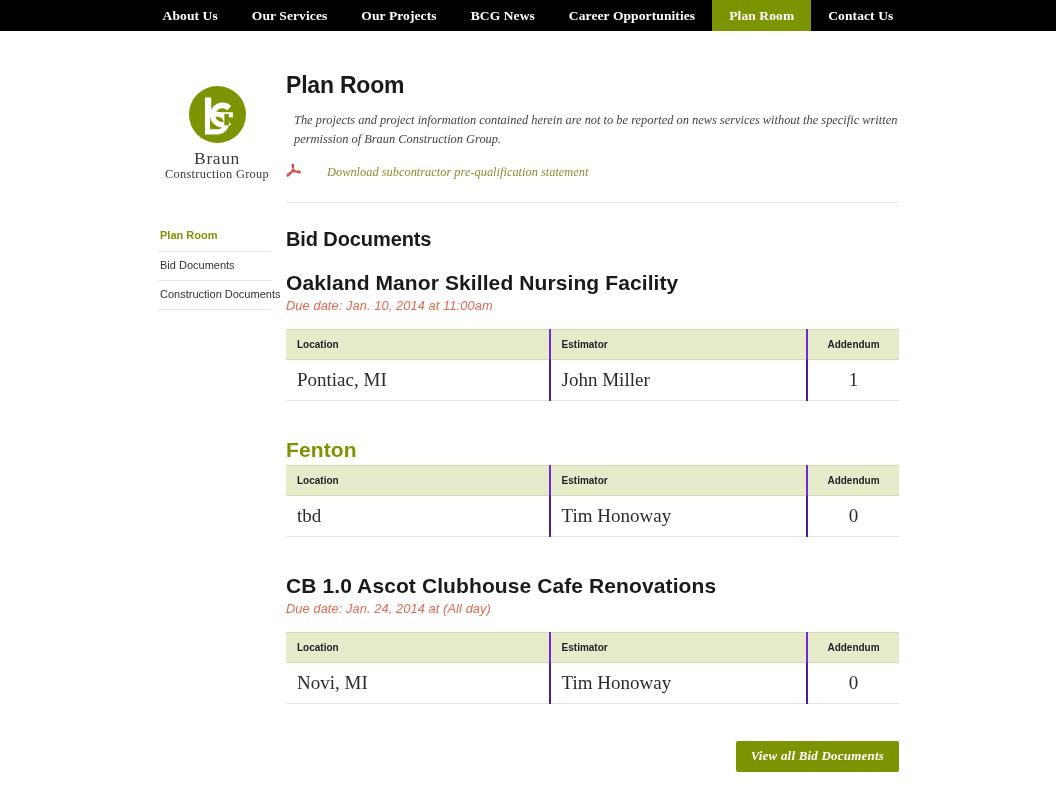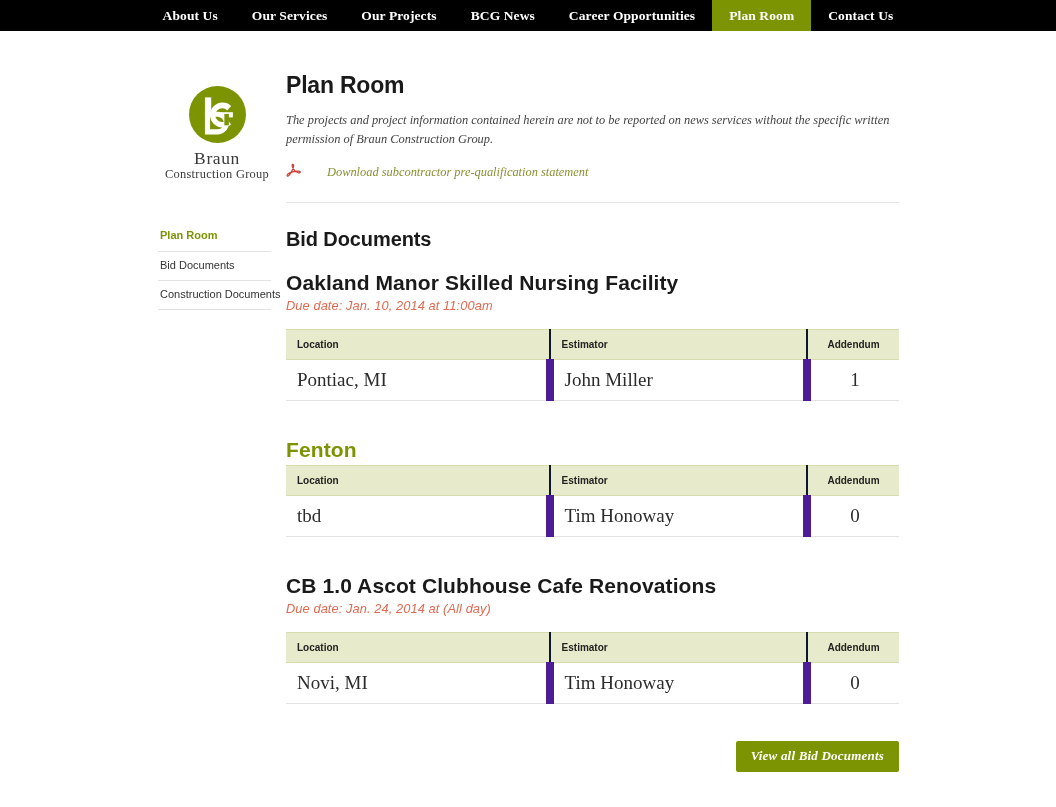--- a/index.html
+++ b/index.html
@@ -127,21 +127,21 @@
     font-weight: bold;
     color: #1a1a1a;
     letter-spacing: -0.2px;
   }
   .intro {
     font-family: "Liberation Serif", serif;
     font-style: italic;
     font-size: 12.4px;
     line-height: 1.52;
     color: #444444;
-    margin: 0 0 14px 0;
+    margin: 0 0 14px 8px;
     width: 613px;
   }
   .dl-row {
     display: flex;
     align-items: center;
     gap: 24px;
     margin-bottom: 20px;
   }
   .pdf-icon { width: 17px; height: 19px; display: block; flex: 0 0 17px; }
   .dl-link {
@@ -204,30 +204,30 @@
     text-align: left;
     padding: 9px 11px;
     border: 1px solid #d6dbb0;
     border-left: none;
     border-right: none;
     height: 16px;
   }
   table.bid-table th.col-add,
   table.bid-table td.col-add { text-align: center; }
   table.bid-table th.sep,
-  table.bid-table td.sep { border-left: 2px solid #0f172a; }
+  table.bid-table td.sep { border-left: 2px solid #6d28d9; }
   table.bid-table td {
     font-family: "Liberation Serif", serif;
     font-size: 19px;
     color: #2b2b2b;
     padding: 9px 11px;
     border-bottom: 1px solid #e2e2e2;
     height: 33px;
   }
-  table.bid-table td.sep { border-left: 8px solid #4c1d95; }
+  table.bid-table td.sep { border-left: 2px solid #4c1d95; }
 
   .btn-row {
     width: 613px;
     display: flex;
     justify-content: flex-end;
     margin-top: 18px;
   }
   .btn-viewall {
     background: #7d9402;
     color: #ffffff;

